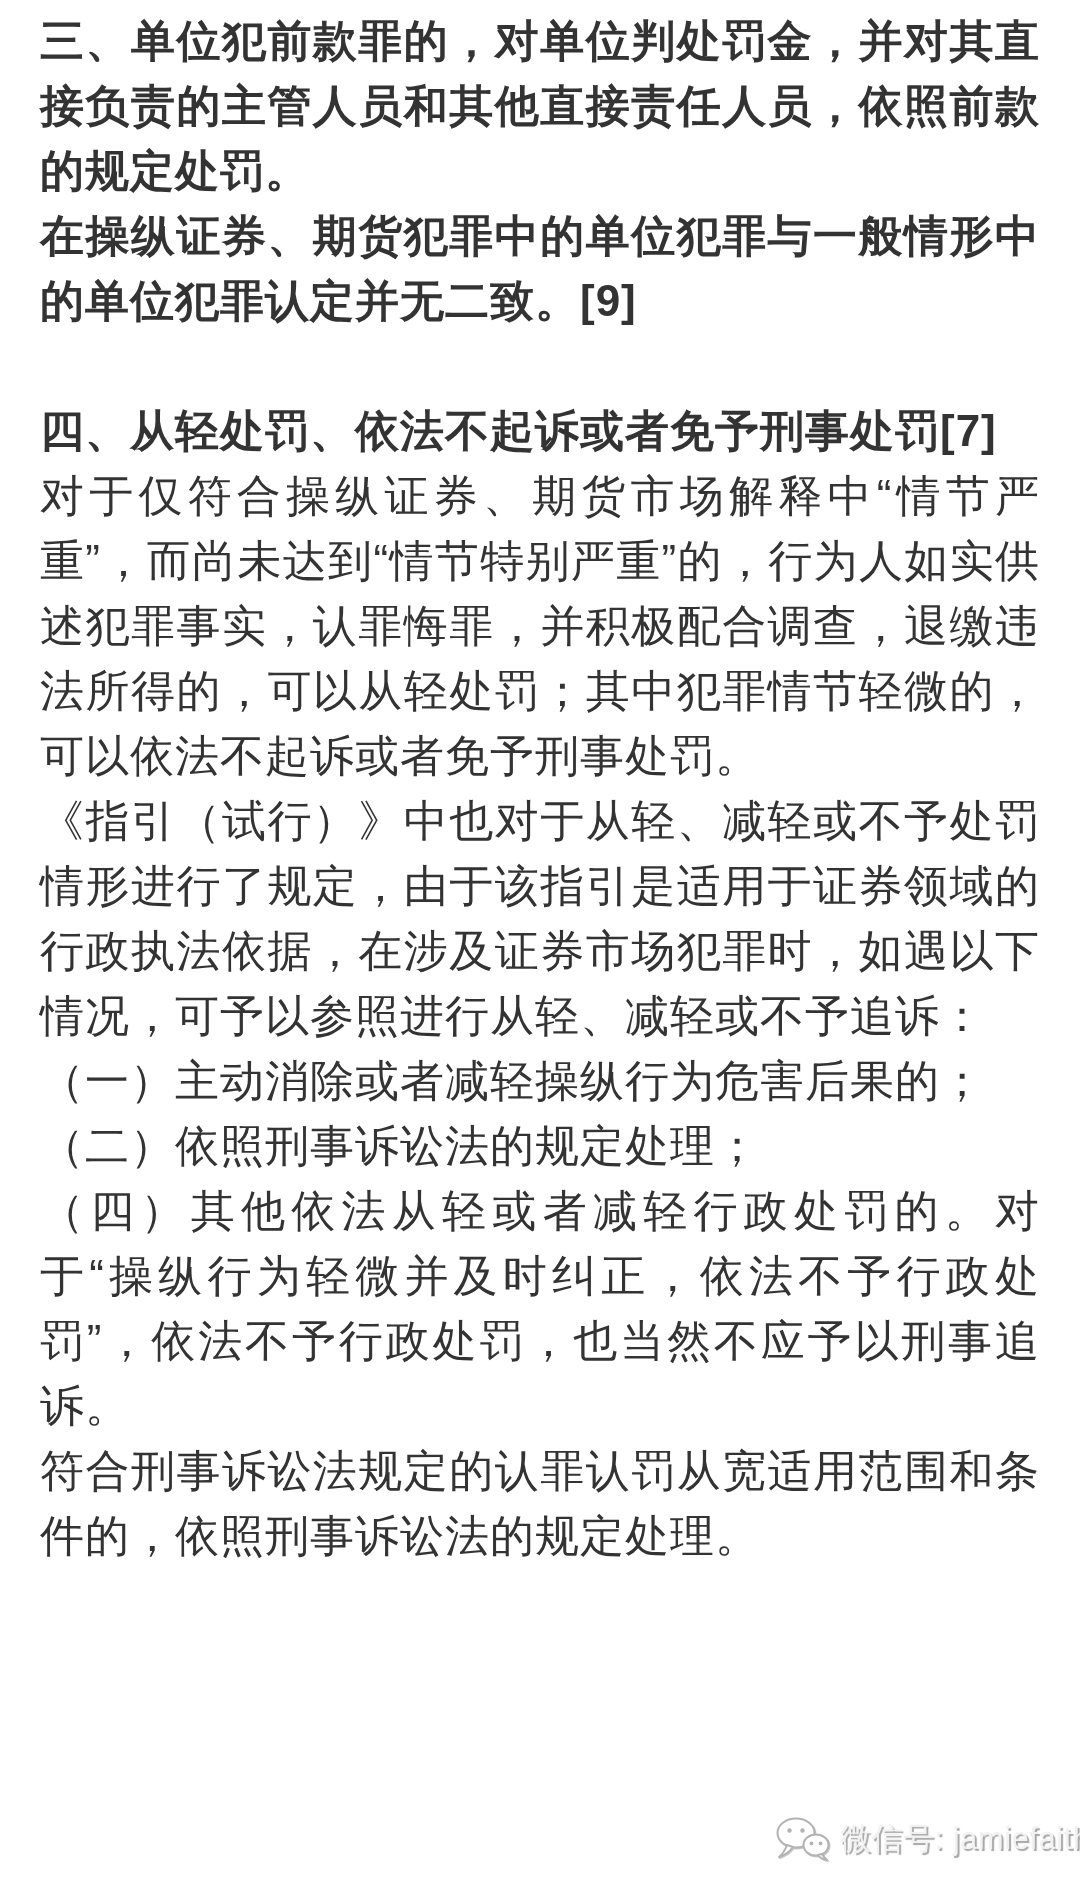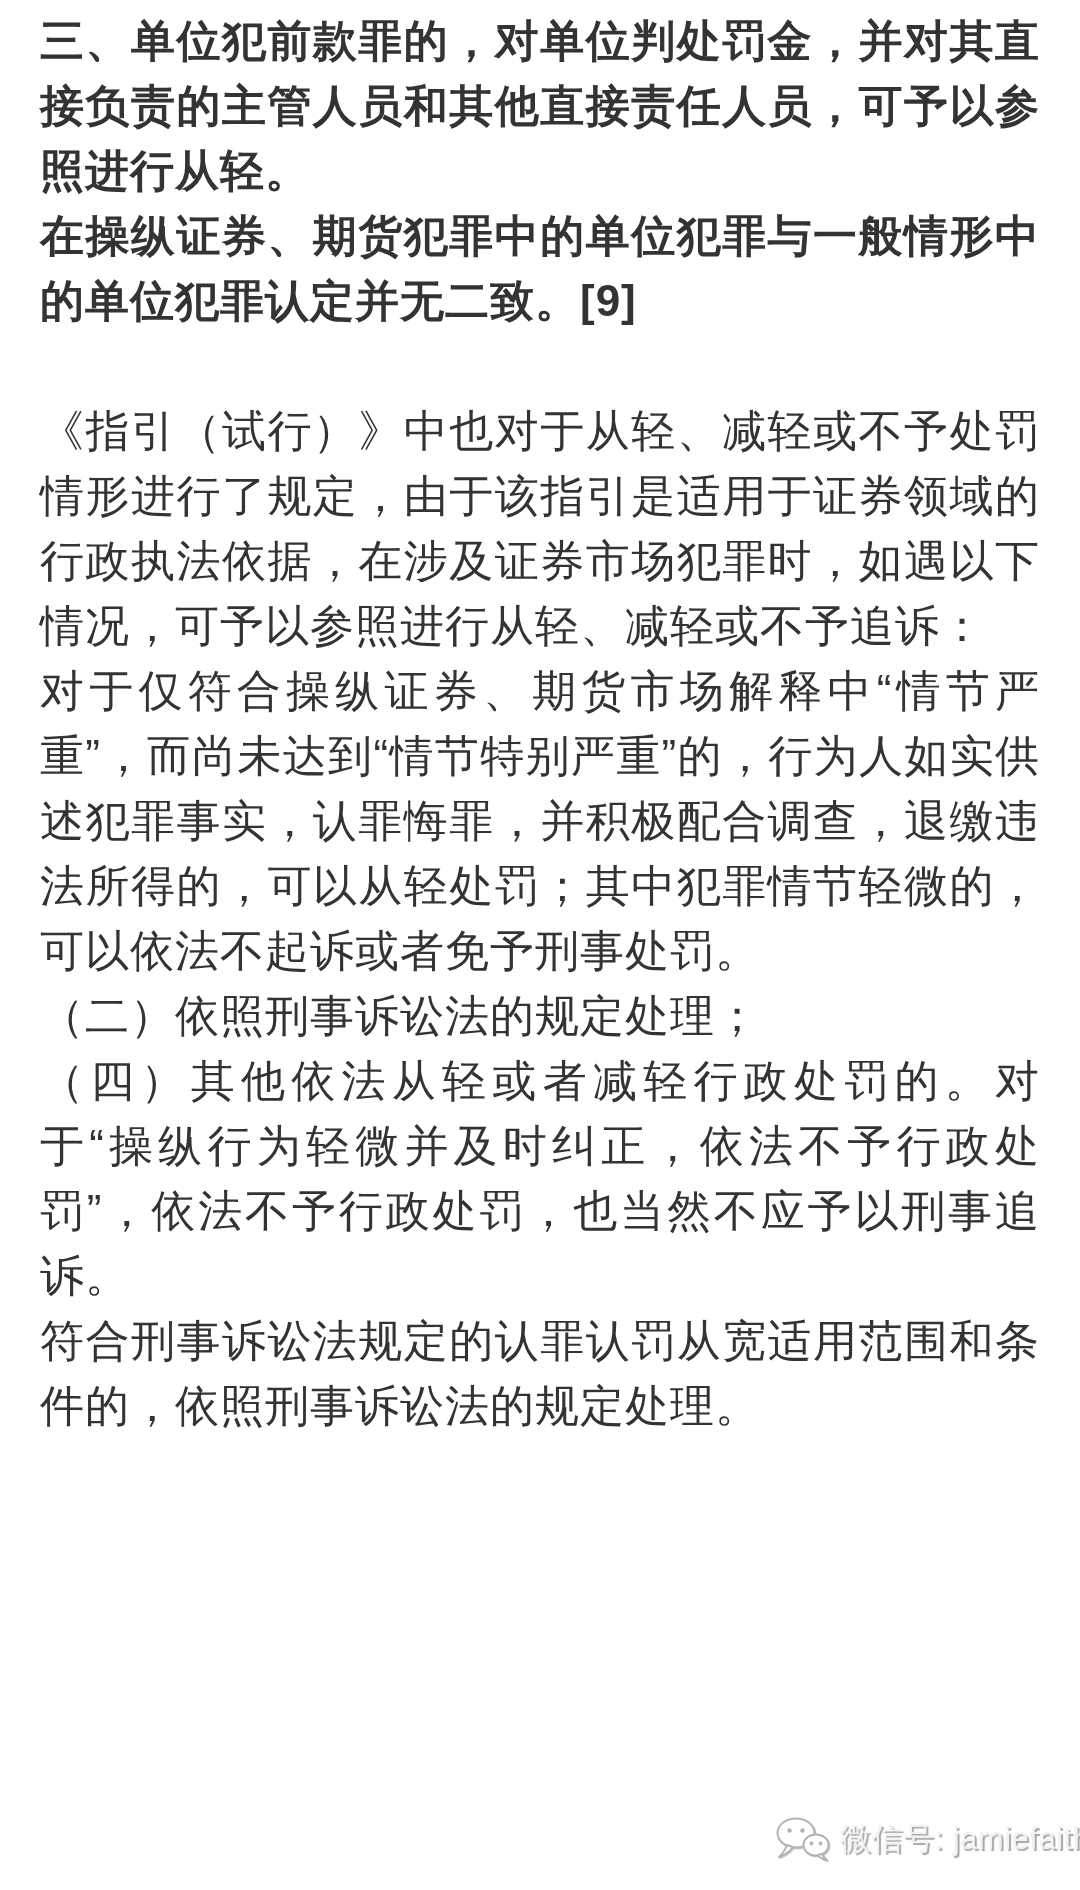--- a/index.html
+++ b/index.html
@@ -51,27 +51,29 @@
     color: #f2f2f2;
     text-shadow: 2px 2px 1px #a6a6a6;
     letter-spacing: 0.5px;
     white-space: nowrap;
   }
 </style>
 </head>
 <body>
 
 <main class="article">
-  <p class="bold">三、单位犯前款罪的，对单位判处罚金，并对其直接负责的主管人员和其他直接责任人员，可予以参照进行从轻。</p>
+  <p class="bold">三、单位犯前款罪的，对单位判处罚金，并对其直接负责的主管人员和其他直接责任人员，依照前款的规定处罚。</p>
   <p class="bold">在操纵证券、期货犯罪中的单位犯罪与一般情形中的单位犯罪认定并无二致。[9]</p>
 
   <div class="section-gap"></div>
 
+  <p class="bold">四、从轻处罚、依法不起诉或者免予刑事处罚[7]</p>
+  <p>对于仅符合操纵证券、期货市场解释中“情节严重”，而尚未达到“情节特别严重”的，行为人如实供述犯罪事实，认罪悔罪，并积极配合调查，退缴违法所得的，可以从轻处罚；其中犯罪情节轻微的，可以依法不起诉或者免予刑事处罚。</p>
   <p>《指引（试行）》中也对于从轻、减轻或不予处罚情形进行了规定，由于该指引是适用于证券领域的行政执法依据，在涉及证券市场犯罪时，如遇以下情况，可予以参照进行从轻、减轻或不予追诉：</p>
-  <p>对于仅符合操纵证券、期货市场解释中“情节严重”，而尚未达到“情节特别严重”的，行为人如实供述犯罪事实，认罪悔罪，并积极配合调查，退缴违法所得的，可以从轻处罚；其中犯罪情节轻微的，可以依法不起诉或者免予刑事处罚。</p>
+  <p>（一）主动消除或者减轻操纵行为危害后果的；</p>
   <p>（二）依照刑事诉讼法的规定处理；</p>
   <p>（四）其他依法从轻或者减轻行政处罚的。对于“操纵行为轻微并及时纠正，依法不予行政处罚”，依法不予行政处罚，也当然不应予以刑事追诉。</p>
   <p>符合刑事诉讼法规定的认罪认罚从宽适用范围和条件的，依照刑事诉讼法的规定处理。</p>
 </main>
 
 <div class="watermark">
   <svg class="wm-icon" width="54" height="46" viewBox="0 0 54 46" xmlns="http://www.w3.org/2000/svg">
     <ellipse cx="20" cy="17" rx="18.5" ry="14.5" fill="#ffffff" stroke="#b3b3b3" stroke-width="2"></ellipse>
     <path d="M11 29 Q8 37 3 41 Q12 38 17 31 Z" fill="#ffffff" stroke="#b3b3b3" stroke-width="2" stroke-linejoin="round"></path>
     <circle cx="13.5" cy="14.5" r="2.2" fill="#b3b3b3"></circle>

